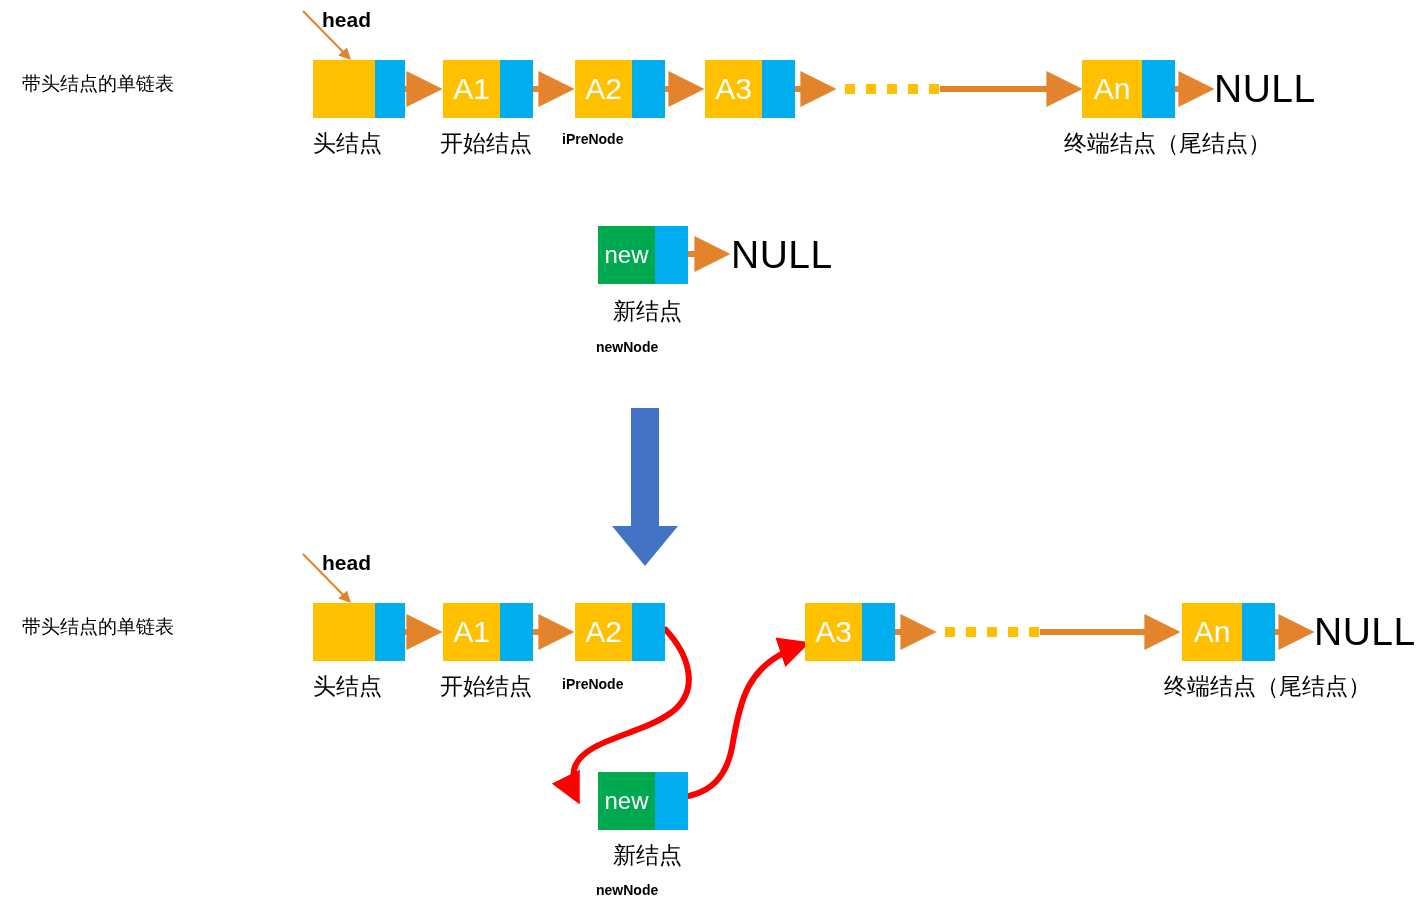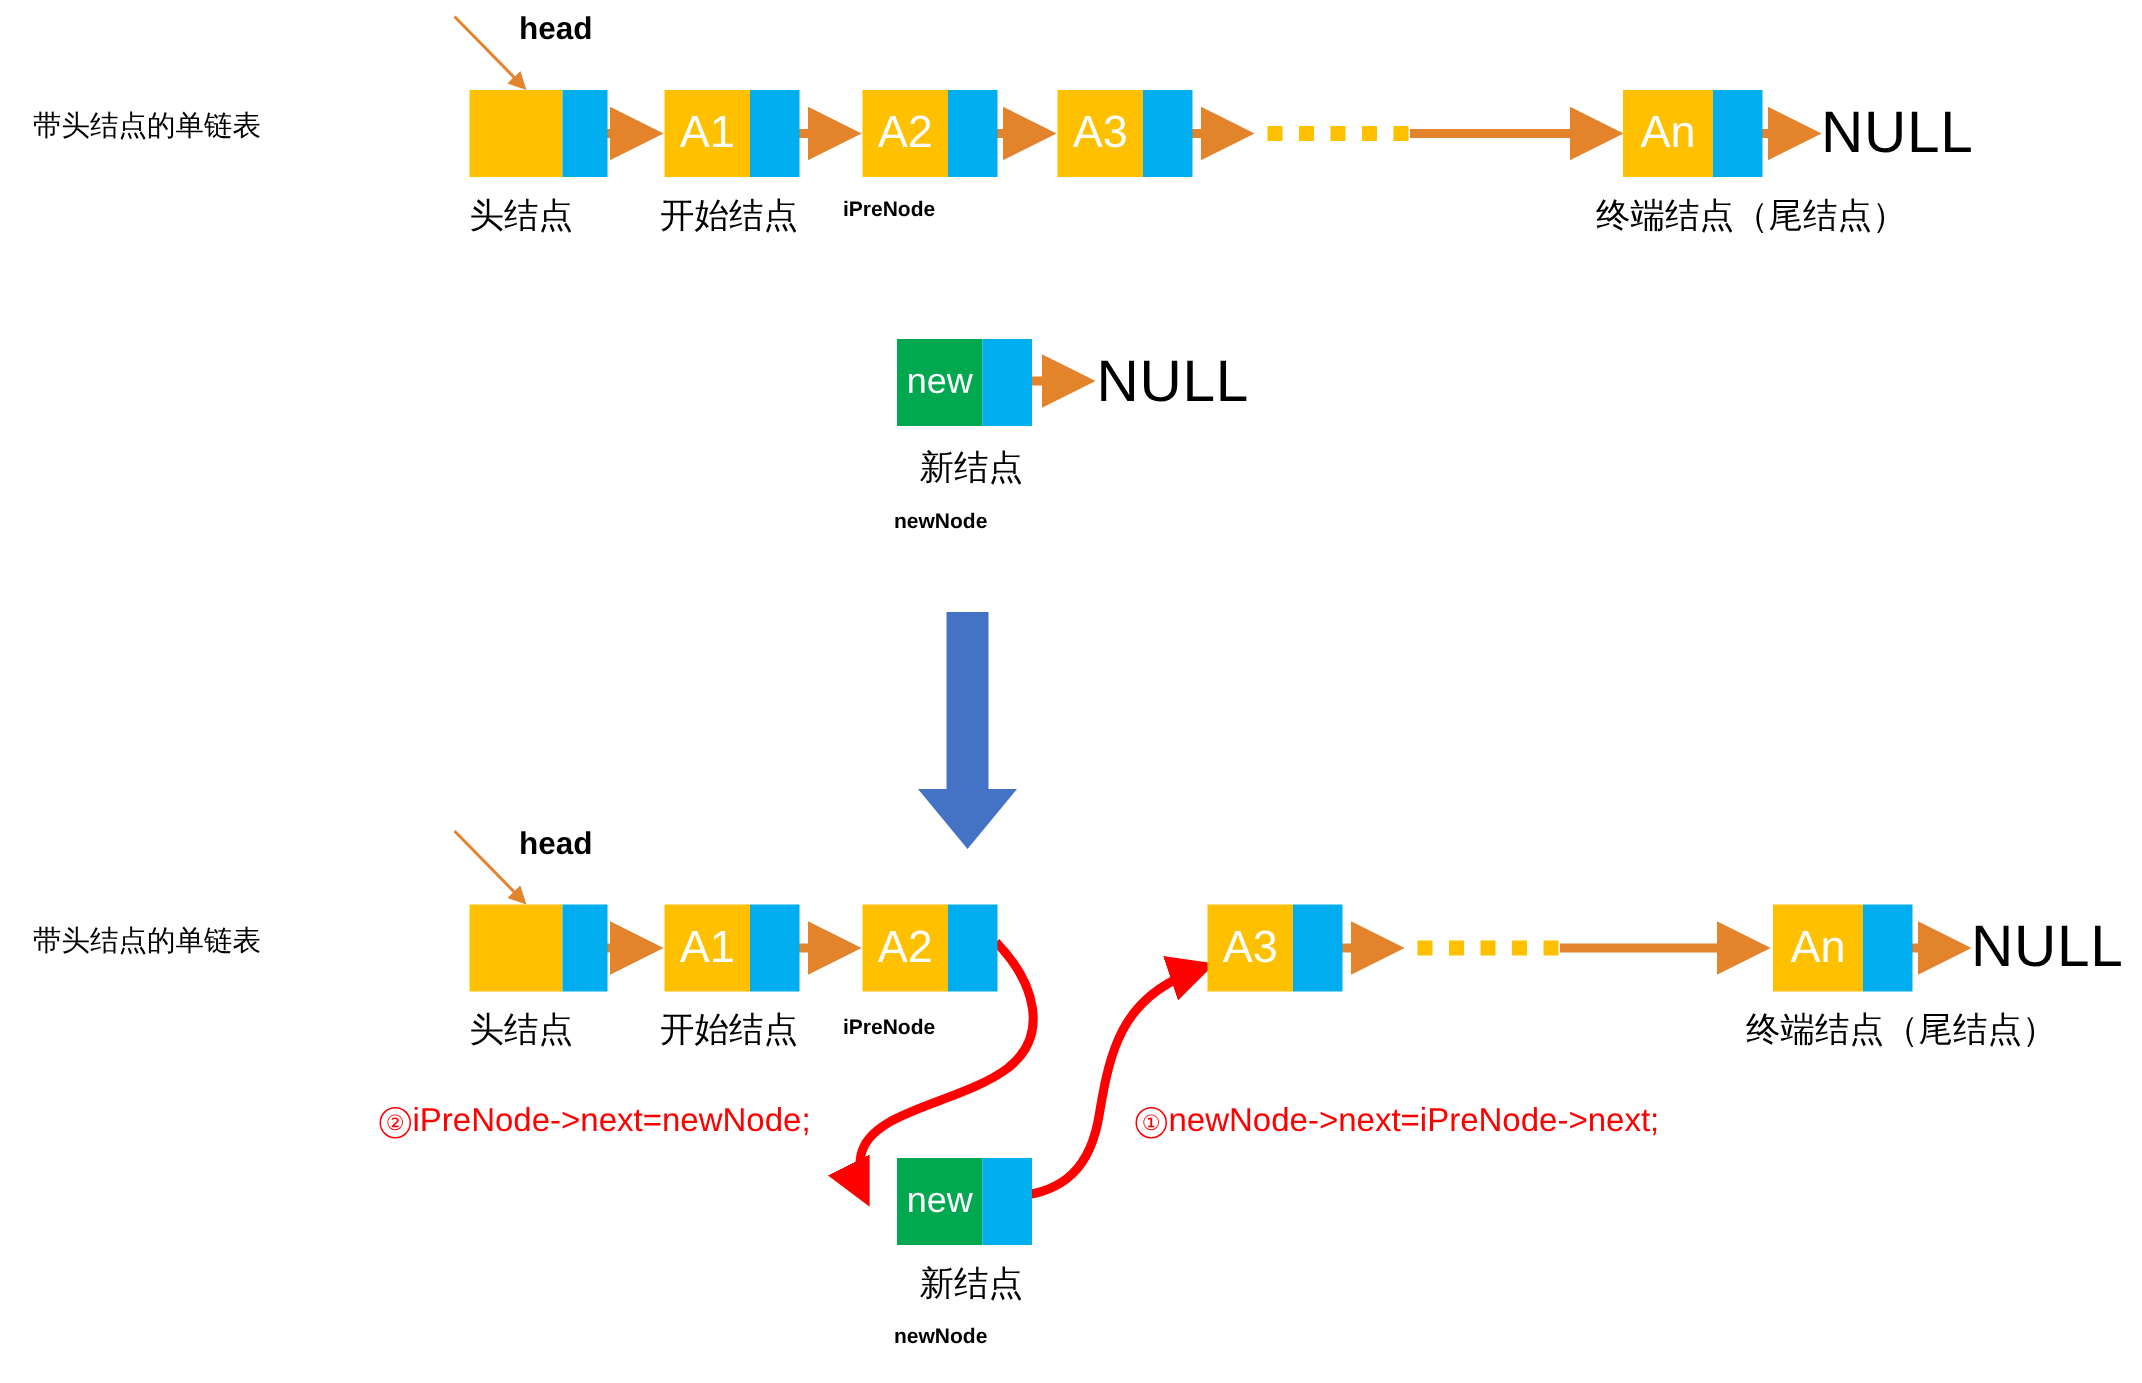--- a/index.html
+++ b/index.html
@@ -21,21 +21,21 @@
     font-size:30px;line-height:1;letter-spacing:0px;
   }
   .node .data.green{background:#00A850;}
   .node .ptr{background:#00AEEF;}
 
   
   .lbl{position:absolute;white-space:nowrap;color:#000000;}
   .lbl.cn{font-size:23px;}
   .lbl.cn-title{font-size:19px;}
   .lbl.bold{font-weight:bold;font-size:14px;}
-  .lbl.head{font-weight:bold;font-size:21px;margin-left:24px;}
+  .lbl.head{font-weight:bold;font-size:21px;}
   .lbl.null{font-size:39px;letter-spacing:0.5px;}
   .lbl.note{font-size:23px;color:#000000;}
   .lbl.red{color:#FF0000;font-size:22px;white-space:nowrap;}
   .circ{
     display:inline-block;border:1.4px solid #FF0000;border-radius:50%;
     width:19px;height:19px;line-height:18px;text-align:center;
     font-size:14px;vertical-align:1px;margin-right:1px;
   }
 </style>
 </head>
@@ -193,21 +193,15 @@
 
   <div class="lbl null" style="left:1314px;top:610px;">NULL</div>
 
   <div class="node" style="left:598px;top:772px;width:90px;">
     <div class="data green" style="width:57px;font-size:24px;">new</div>
     <div class="ptr" style="width:33px;"></div>
   </div>
   <div class="lbl cn" style="left:613px;top:840px;">新结点</div>
   <div class="lbl bold" style="left:596px;top:882px;">newNode</div>
 
-  <div class="lbl red" style="left:253px;top:734px;">
-    <span class="circ">②</span><span>iPreNode-&gt;next=newNode;</span>
-  </div>
-
-  <div class="lbl red" style="left:757px;top:734px;">
-    <span class="circ">①</span><span>newNode-&gt;next=iPreNode-&gt;next;</span>
-  </div>
+
 
 </div>
 
 </body></html>

